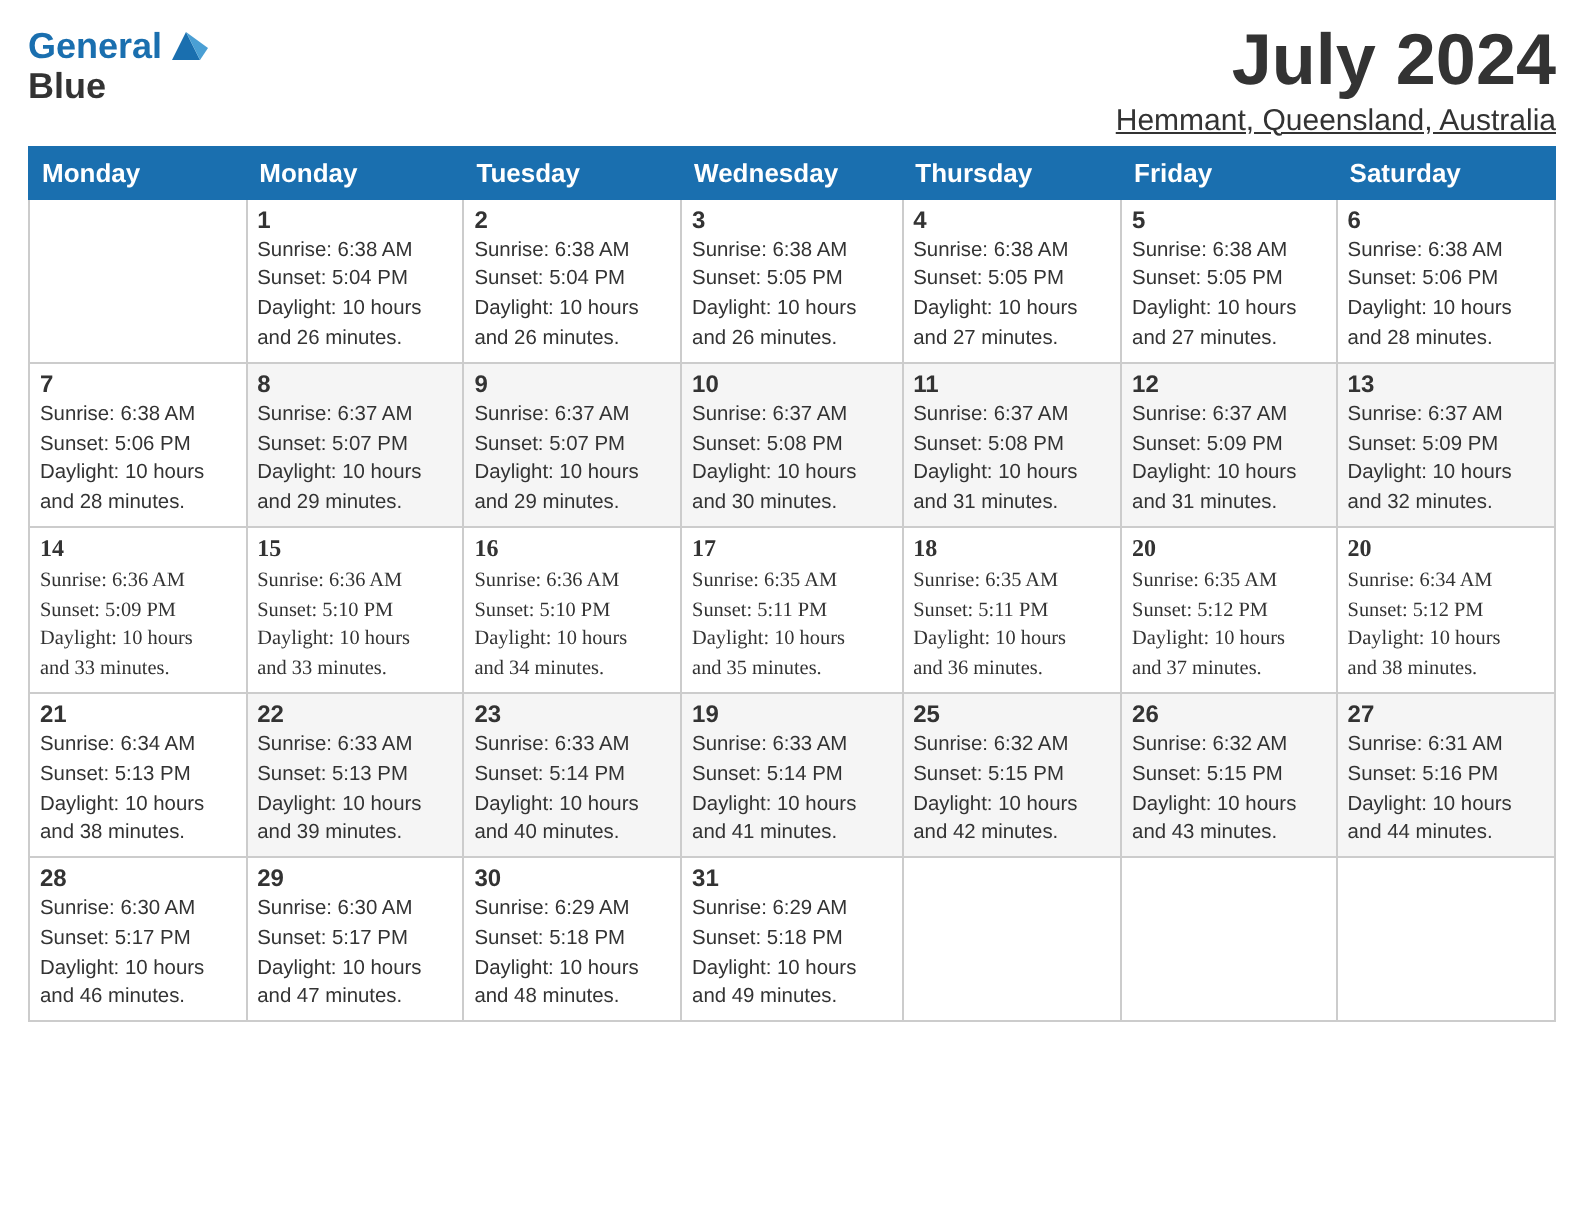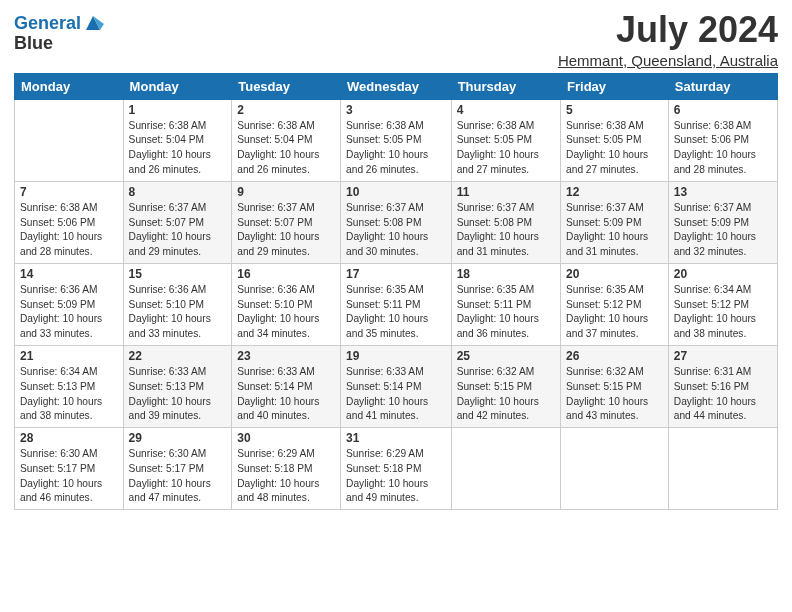--- a/index.html
+++ b/index.html
@@ -89,21 +89,21 @@
       font-size: 10.2px;
       line-height: 1.45;
       color: #333;
     }
     .empty-cell {
       background: #fff !important;
     }
     
     .row-1 td { background: #fff; }
     .row-2 td { background: #f0f0f0; }
-    .row-3 td { background: #fff; }
+    .row-3 td { background: #fff; font-family: Liberation Serif, serif; }
     .row-4 td { background: #f0f0f0; }
     .row-5 td { background: #fff; }
   </style>
 </head>
 <body>
 
 <div class="page">
   <div class="header">
     <div class="logo">
       <div>

